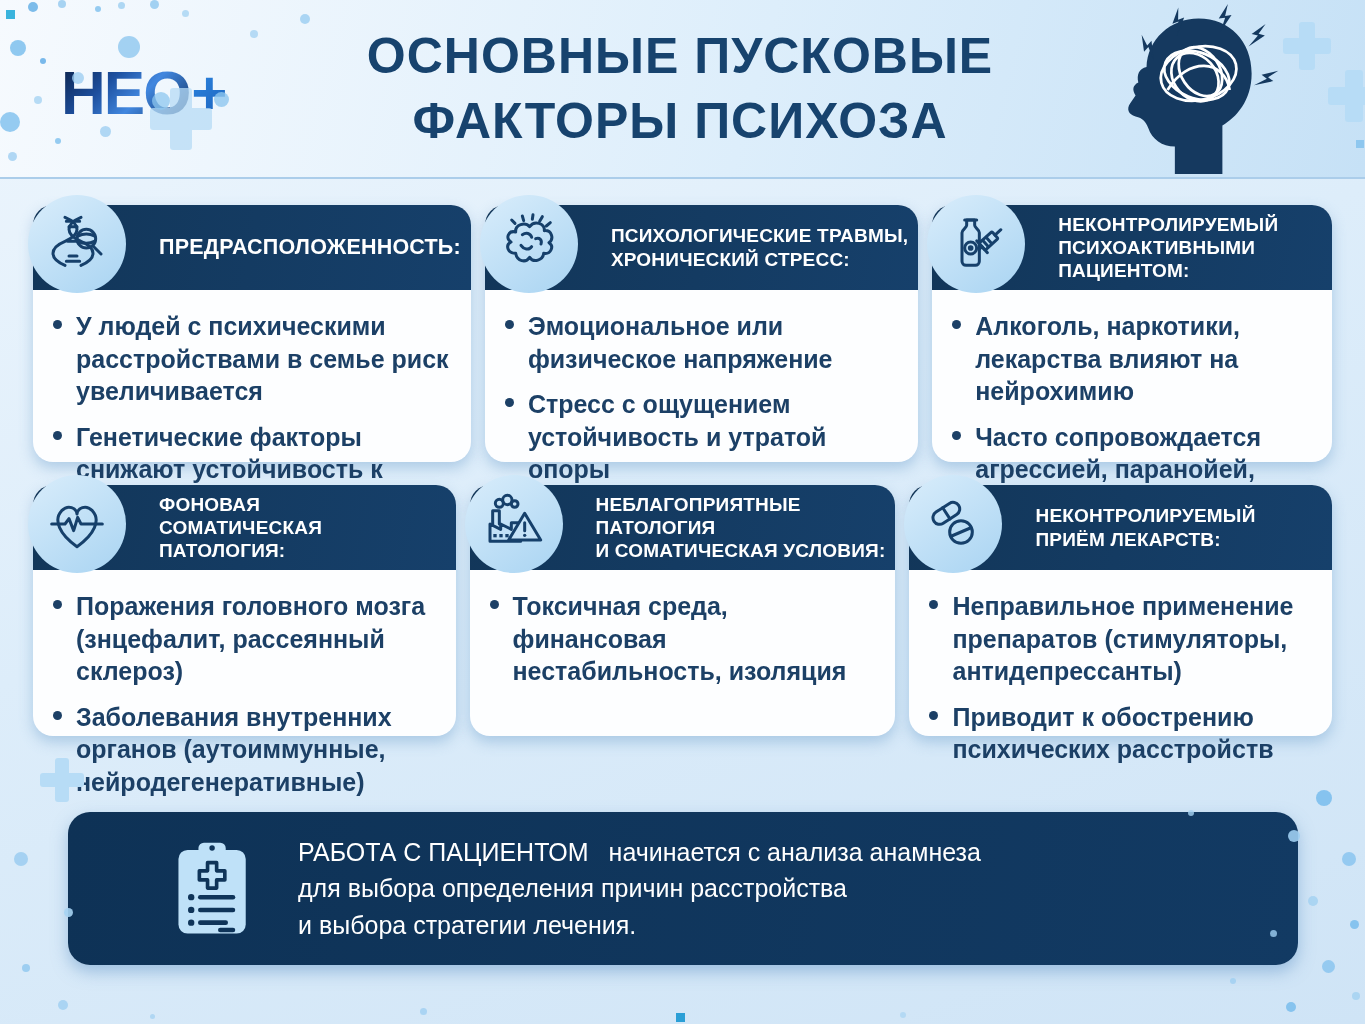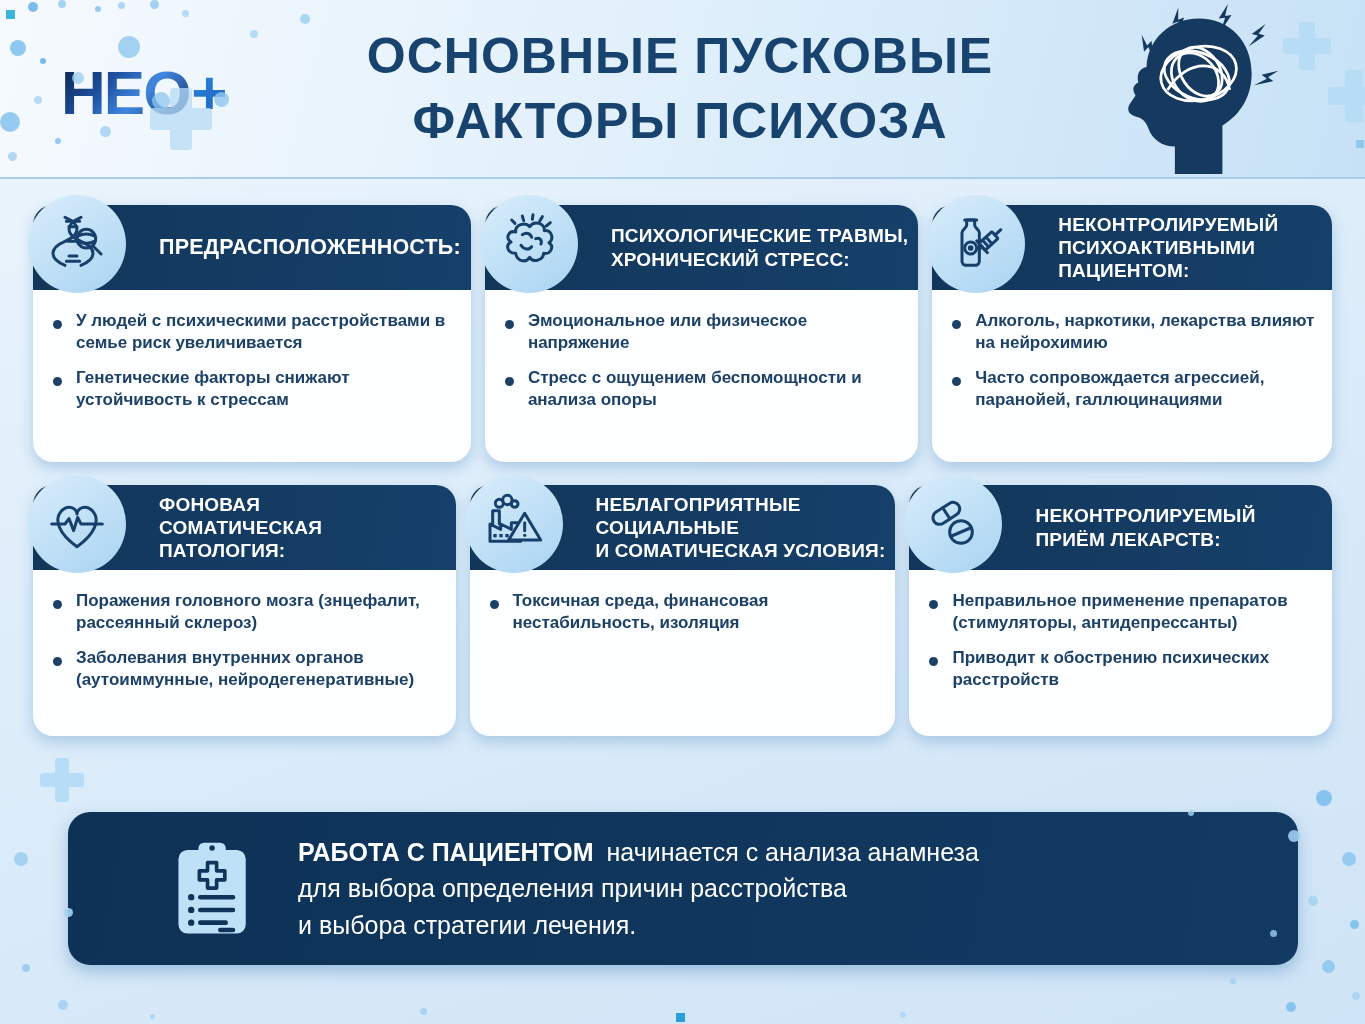--- a/index.html
+++ b/index.html
@@ -43,32 +43,32 @@
         padding:6px 10px 6px 126px;box-sizing:border-box;}
   .title-lines span{display:block;color:#fff;font-weight:700;font-size:19px;line-height:1.22;
         letter-spacing:.2px;white-space:nowrap;}
   .card.big-title .title-lines span{font-size:21.5px;}
   .icon-circle{position:absolute;left:-5px;top:-10px;width:98px;height:98px;border-radius:50%;
         background:linear-gradient(145deg,#d9edfb 0%,#a9d4f2 100%);
         display:flex;align-items:center;justify-content:center;z-index:2;}
   .card-body{padding:20px 14px 0 20px;}
   .bullet{display:flex;gap:14px;margin-bottom:13px;}
   .bullet .b-dot{flex:none;width:9px;height:9px;border-radius:50%;background:#1c4066;margin-top:10px;}
-  .bullet .b-text{font-size:17px;font-weight:600;color:#1c4066;line-height:1.3;}
+  .bullet .b-text{font-size:25px;font-weight:600;color:#1c4066;line-height:1.3;}
   .icon-svg{stroke:#16406b;stroke-width:4.5;fill:none;stroke-linecap:round;stroke-linejoin:round;}
 
   
   #banner{position:absolute;left:68px;top:812px;width:1230px;height:153px;box-sizing:border-box;
         background:linear-gradient(100deg,#0e3256 0%,#123a63 100%);border-radius:22px;
         display:flex;align-items:center;gap:44px;padding:0 40px 0 104px;
         box-shadow:0 7px 16px rgba(100,150,200,.5);}
   #banner-text{color:#fff;font-size:25px;line-height:1.45;}
   .banner-line{display:block;}
-  #banner-text strong{font-weight:700;text-align:right;}
-  #banner-text .after-lead{margin-left:13px;}
+  #banner-text strong{font-weight:400;text-align:right;}
+  #banner-text .after-lead{margin-left:20px;}
 </style>
 </head>
 <body>
 
 <div id="page">
 
   <div id="header">
     <h1 id="logo">
       <span class="logo-txt">НЕО</span>
       <span class="logo-plus">+</span>
@@ -144,21 +144,21 @@
           <span>ХРОНИЧЕСКИЙ СТРЕСС:</span>
         </div>
       </header>
       <div class="card-body">
         <div class="bullet">
           <span class="b-dot"></span>
           <span class="b-text">Эмоциональное или физическое напряжение</span>
         </div>
         <div class="bullet">
           <span class="b-dot"></span>
-          <span class="b-text">Стресс с ощущением беспомощности и анализа опоры</span>
+          <span class="b-text">Стресс с ощущением устойчивость и утратой опоры</span>
         </div>
       </div>
     </section>
 
     <section class="card">
       <div class="icon-circle">
         <svg class="icon-svg" width="64" height="64" viewBox="0 0 96 96">
           <path d="M34,12 h12 v8 c0,4 7,6 7,11 v43 a6,6 0 0 1 -6,6 H33 a6,6 0 0 1 -6,-6 V31 c0,-5 7,-7 7,-11 Z"></path>
           <path d="M31,12 h18"></path>
           <circle cx="40" cy="54" r="9"></circle>
@@ -230,21 +230,21 @@
           <rect x="26" y="63" width="5" height="5" fill="#16406b" stroke="none"></rect>
           <rect x="35" y="63" width="5" height="5" fill="#16406b" stroke="none"></rect>
           <path d="M64,32 L88,72 H40 Z" fill="#c6e3f8"></path>
           <path d="M64,46 V58"></path>
           <circle cx="64" cy="65" r="2.5" fill="#16406b" stroke="none"></circle>
         </svg>
       </div>
       <header class="card-head">
         <div class="title-lines">
           <span>НЕБЛАГОПРИЯТНЫЕ</span>
-          <span>СОЦИАЛЬНЫЕ</span>
+          <span>ПАТОЛОГИЯ</span>
           <span>И СОМАТИЧЕСКАЯ УСЛОВИЯ:</span>
         </div>
       </header>
       <div class="card-body">
         <div class="bullet">
           <span class="b-dot"></span>
           <span class="b-text">Токсичная среда, финансовая нестабильность, изоляция</span>
         </div>
       </div>
     </section>

